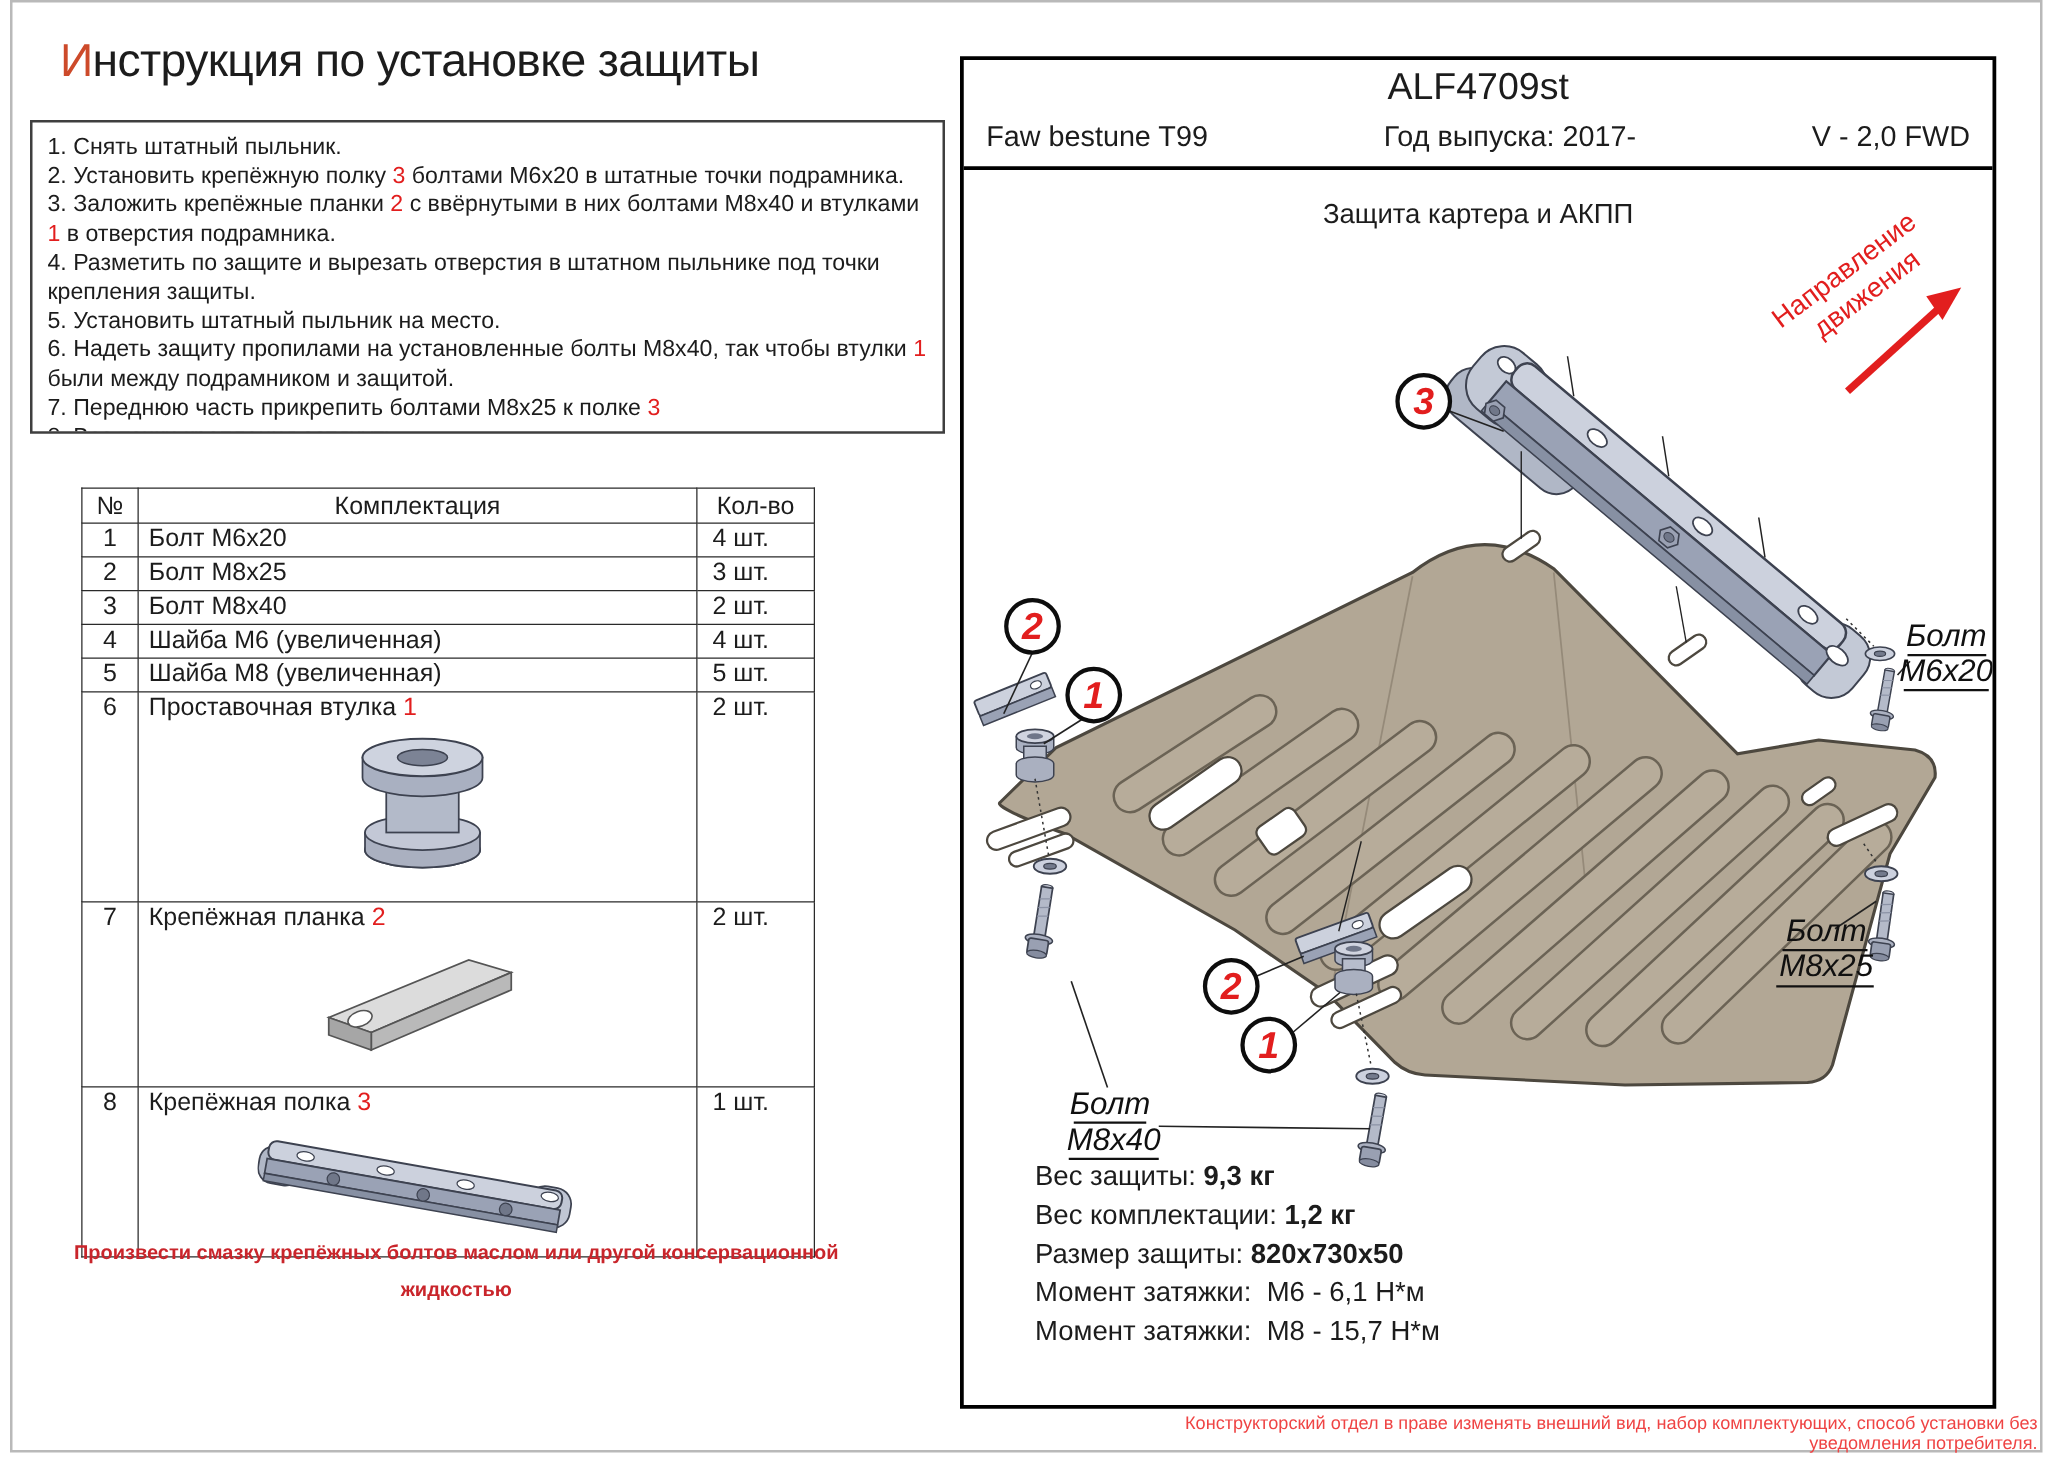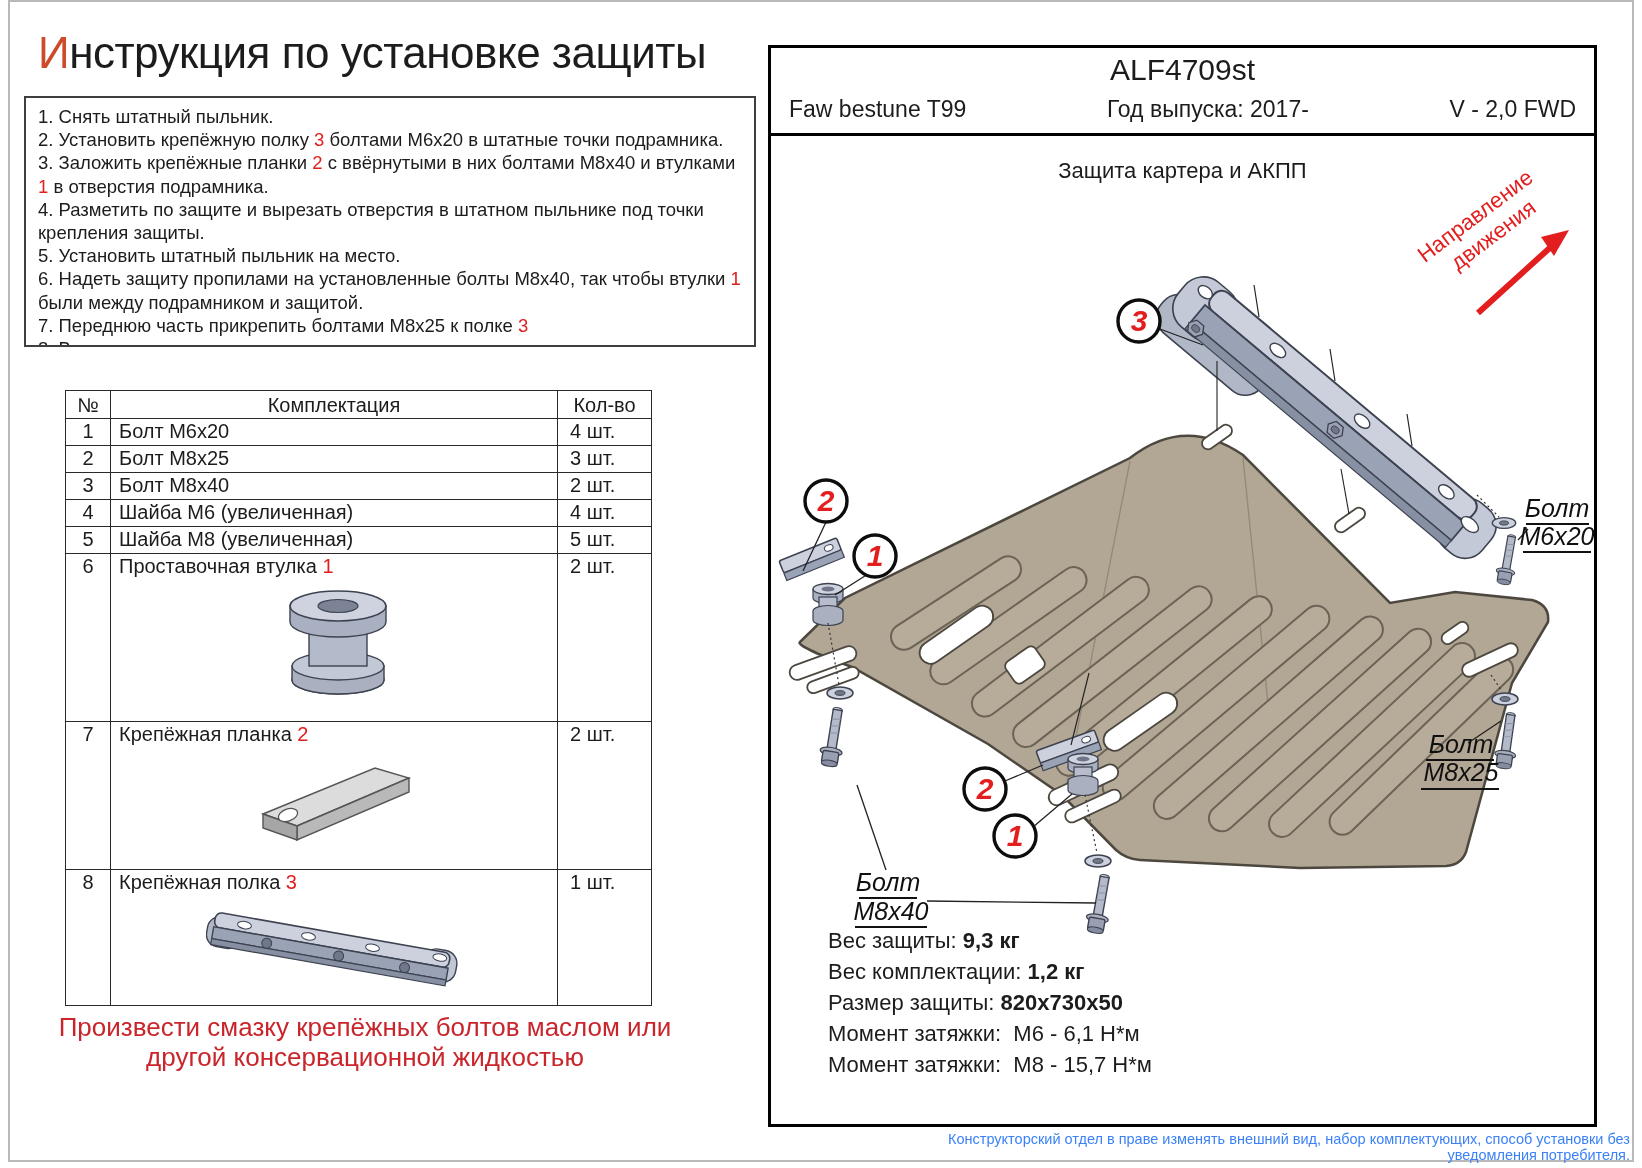--- a/index.html
+++ b/index.html
@@ -5,57 +5,57 @@
   html,body{margin:0;padding:0;}
   body{
     width:1642px;height:1168px;position:relative;background:#ffffff;
     font-family:"Liberation Sans", sans-serif;color:#1c1c1c;overflow:hidden;
   }
   .red-num{color:var(--red,#e21e1e);}
   .page-frame{position:absolute;left:8px;top:0;width:1622px;height:1158px;
     border:2px solid #b9b9b9;pointer-events:none;}
 
   
-  .doc-title{position:absolute;left:38px;top:28px;font-size:44px;letter-spacing:-.5px;color:#1c1c1c;white-space:nowrap;}
+  .doc-title{position:absolute;left:48px;top:28px;font-size:37px;letter-spacing:-.5px;color:#1c1c1c;white-space:nowrap;}
   .doc-title .accent{color:var(--accent,#cd4a2a);}
   .instructions-box{position:absolute;left:24px;top:96px;width:704px;height:234px;
     border:2px solid #3f3f3f;padding:7px 12px 6px 12px;font-size:18.5px;line-height:23.2px;overflow:hidden;}
   .instr-line{white-space:pre-wrap;}
 
   .parts-table{position:absolute;left:65px;top:390px;border-collapse:collapse;table-layout:fixed;}
   .parts-table th,.parts-table td{border:1.6px solid #2a2a2a;font-size:20px;font-weight:400;
     vertical-align:top;padding:1px 0 0 0;}
   .parts-table th{height:26px;text-align:center;vertical-align:middle;}
   .col-num{width:45px;}.col-name{width:447px;}.col-qty{width:94px;}
   .parts-table td.num{text-align:center;}
   .parts-table td.name{padding-left:8px;}
   .parts-table td.qty{padding-left:12px;}
   .parts-table tr.h27 td{height:25px;}
   .parts-table tr.img-bushing td{height:166px;}
   .parts-table tr.img-plank td{height:146px;}
   .parts-table tr.img-shelf td{height:134px;}
   .part-illustration{display:flex;justify-content:center;margin-top:6px;}
 
-  .lube-note{position:absolute;left:40px;top:1012px;width:650px;text-align:center;
-    font-size:26px;line-height:30px;color:var(--note_red,#c9252b);}
+  .lube-note{position:absolute;left:40px;top:988px;width:650px;text-align:center;
+    font-size:16px;line-height:30px;color:var(--note_red,#c9252b);font-weight:bold;}
 
   
   .panel{position:absolute;left:768px;top:45px;width:823px;height:1076px;border:3px solid #000;}
   .panel-header{position:absolute;left:0;top:0;width:100%;height:85px;border-bottom:3px solid #000;}
   .part-code{text-align:center;font-size:30px;margin-top:5px;}
   .header-row{display:flex;justify-content:space-between;align-items:baseline;
     padding:0 18px;margin-top:9px;font-size:23px;}
   .drawing-subtitle{position:absolute;left:0;top:110px;width:100%;text-align:center;font-size:22px;z-index:3;}
   .drawing-svg{position:absolute;left:0;top:85px;width:823px;height:810px;}
 
   .specs{position:absolute;left:19px;top:877px;font-size:22px;line-height:31px;white-space:pre;margin-left:38px;}
   .specs .b{font-weight:700;}
 
   .footer-note{position:absolute;left:890px;top:1131px;width:740px;text-align:right;
-    font-size:14.5px;color:#3b82f6;}
+    font-size:14.5px;color:#ef4444;}
 
   
   .co-num{font-family:"Liberation Sans",sans-serif;font-size:30px;font-weight:700;font-style:italic;
     fill:var(--red,#e21e1e);text-anchor:middle;}
   .bolt-label{font-family:"Liberation Sans",sans-serif;font-size:25px;font-style:italic;fill:#101010;text-anchor:middle;}
   .dir-label{font-family:"Liberation Sans",sans-serif;font-size:22px;fill:var(--red,#e21e1e);text-anchor:middle;}
 </style>
 </head>
 <body>
 

